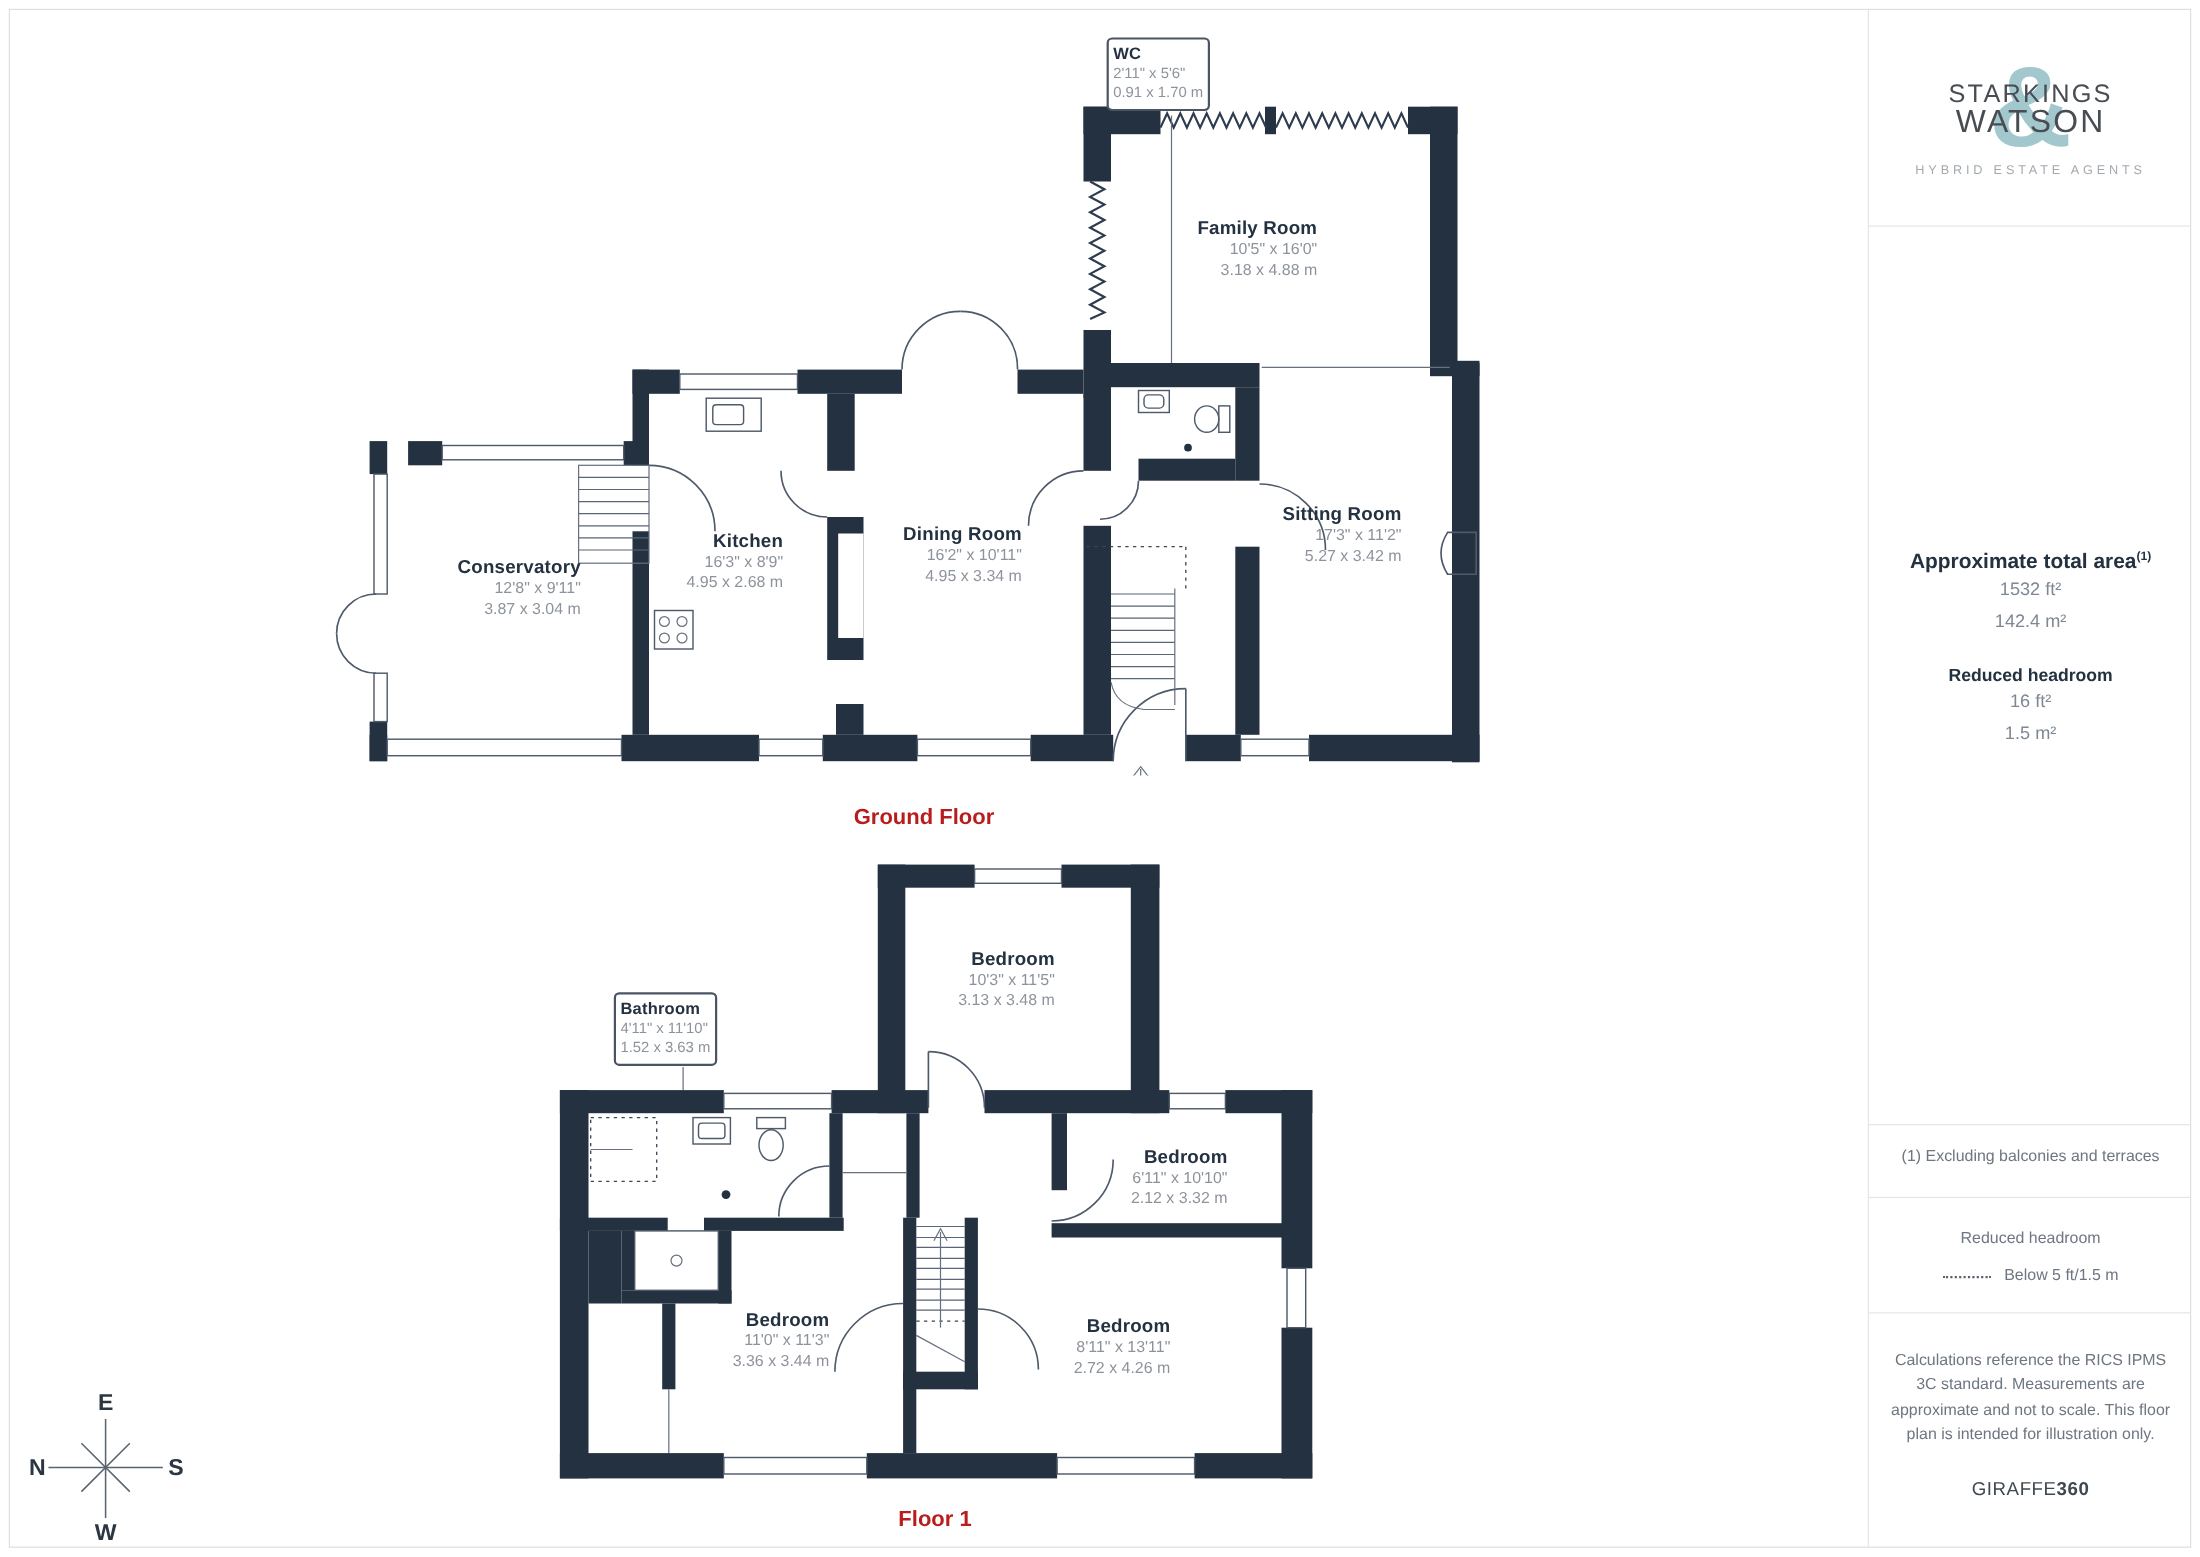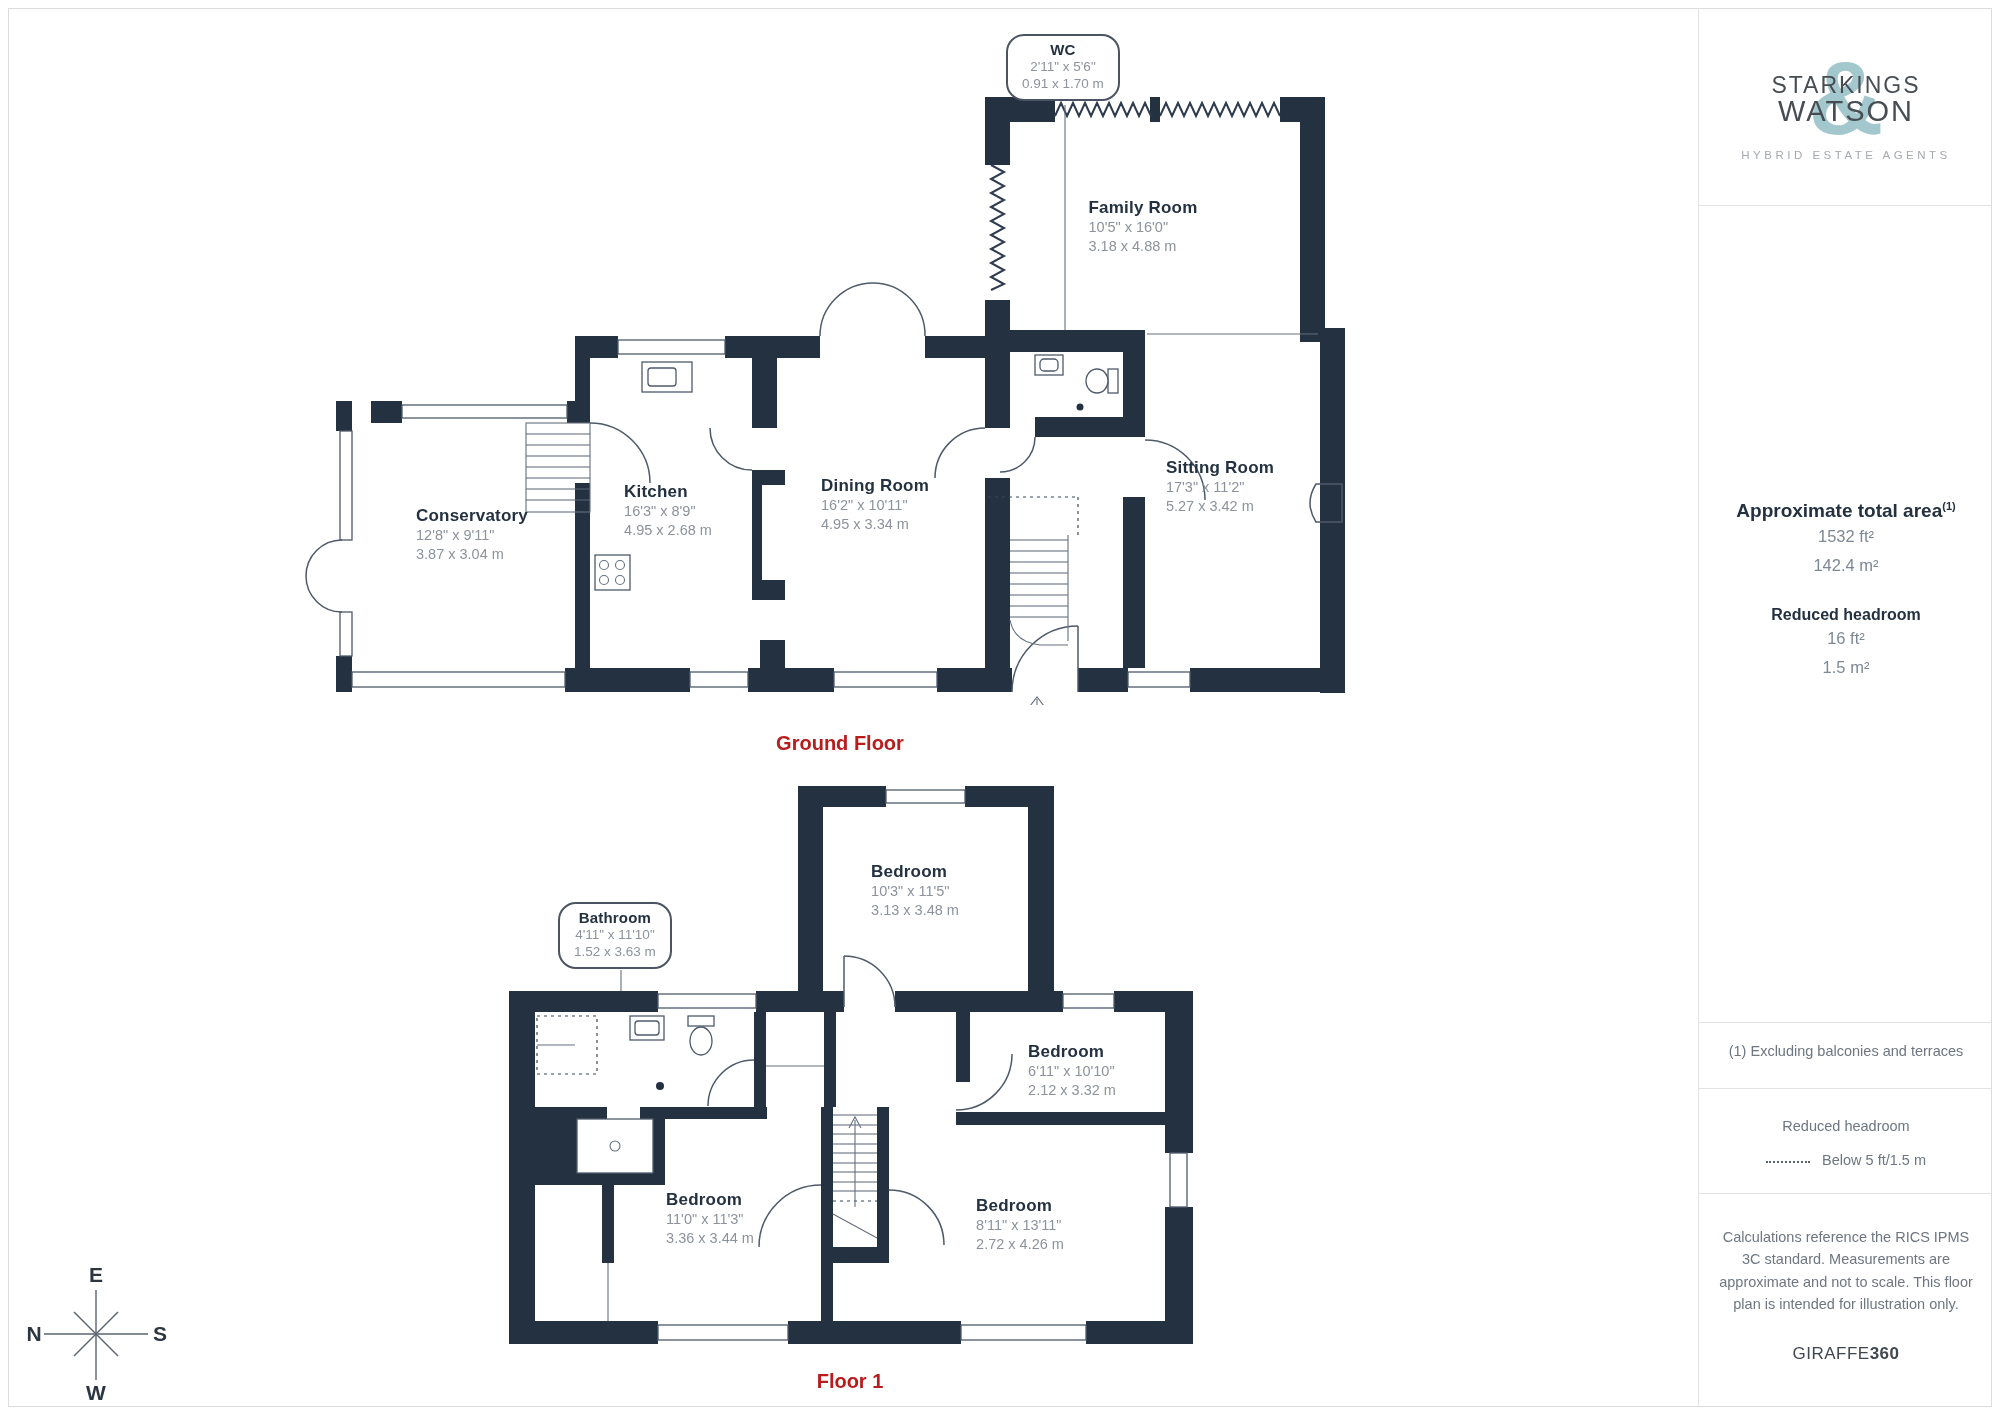--- a/index.html
+++ b/index.html
@@ -12,25 +12,25 @@
   
   .wall{fill:#243140;}
   .thin{fill:none;stroke:#4e5a6a;stroke-width:1.5;}
   .thin1{fill:none;stroke:#66707e;stroke-width:1.1;}
   .win{fill:#ffffff;stroke:#4e5a6a;stroke-width:1.3;}
   .zig{fill:none;stroke:#2e3c4e;stroke-width:2;}
   .dot{fill:none;stroke:#3a4656;stroke-width:1.2;stroke-dasharray:3 4;}
   .tread{fill:none;stroke:#5a6575;stroke-width:1.1;}
   .fixfill{fill:#ffffff;stroke:#4e5a6a;stroke-width:1.3;}
   
-  .room-label{position:absolute;transform:translateX(-50%);text-align:left;white-space:nowrap;}
+  .room-label{position:absolute;transform:translateX(-50%);text-align:right;white-space:nowrap;}
   .room-name{font-size:17px;font-weight:700;color:#233140;letter-spacing:.2px;}
   .room-dim{font-size:14.5px;color:#8d939c;line-height:1.28;}
-  .callout{position:absolute;background:#fff;border:2px solid #4a5462;border-radius:18px;
-           padding:5px 14px 6px;text-align:center;white-space:nowrap;}
+  .callout{position:absolute;background:#fff;border:2px solid #4a5462;border-radius:5px;
+           padding:5px 4px 6px;text-align:left;white-space:nowrap;}
   .callout .room-name{font-size:15px;}
   .callout .room-dim{font-size:13.5px;}
   .floor-title{position:absolute;transform:translateX(-50%);font-size:20px;font-weight:700;color:#b91c1c;}
   
   .logo{position:absolute;left:1700px;top:28px;width:292px;height:160px;text-align:center;}
   .logo .amp{position:absolute;left:0;right:0;top:18px;font-size:104px;font-weight:700;
              color:#a2c8ce;line-height:1;}
   .logo .w1{position:absolute;left:0;right:0;top:44px;font-size:23px;letter-spacing:2px;color:#474d52;}
   .logo .w2{position:absolute;left:0;right:0;top:67px;font-size:29px;letter-spacing:2px;color:#474d52;}
   .logo .tag{position:absolute;left:0;right:0;top:121px;font-size:11.5px;letter-spacing:3.5px;color:#a4a9ae;}

